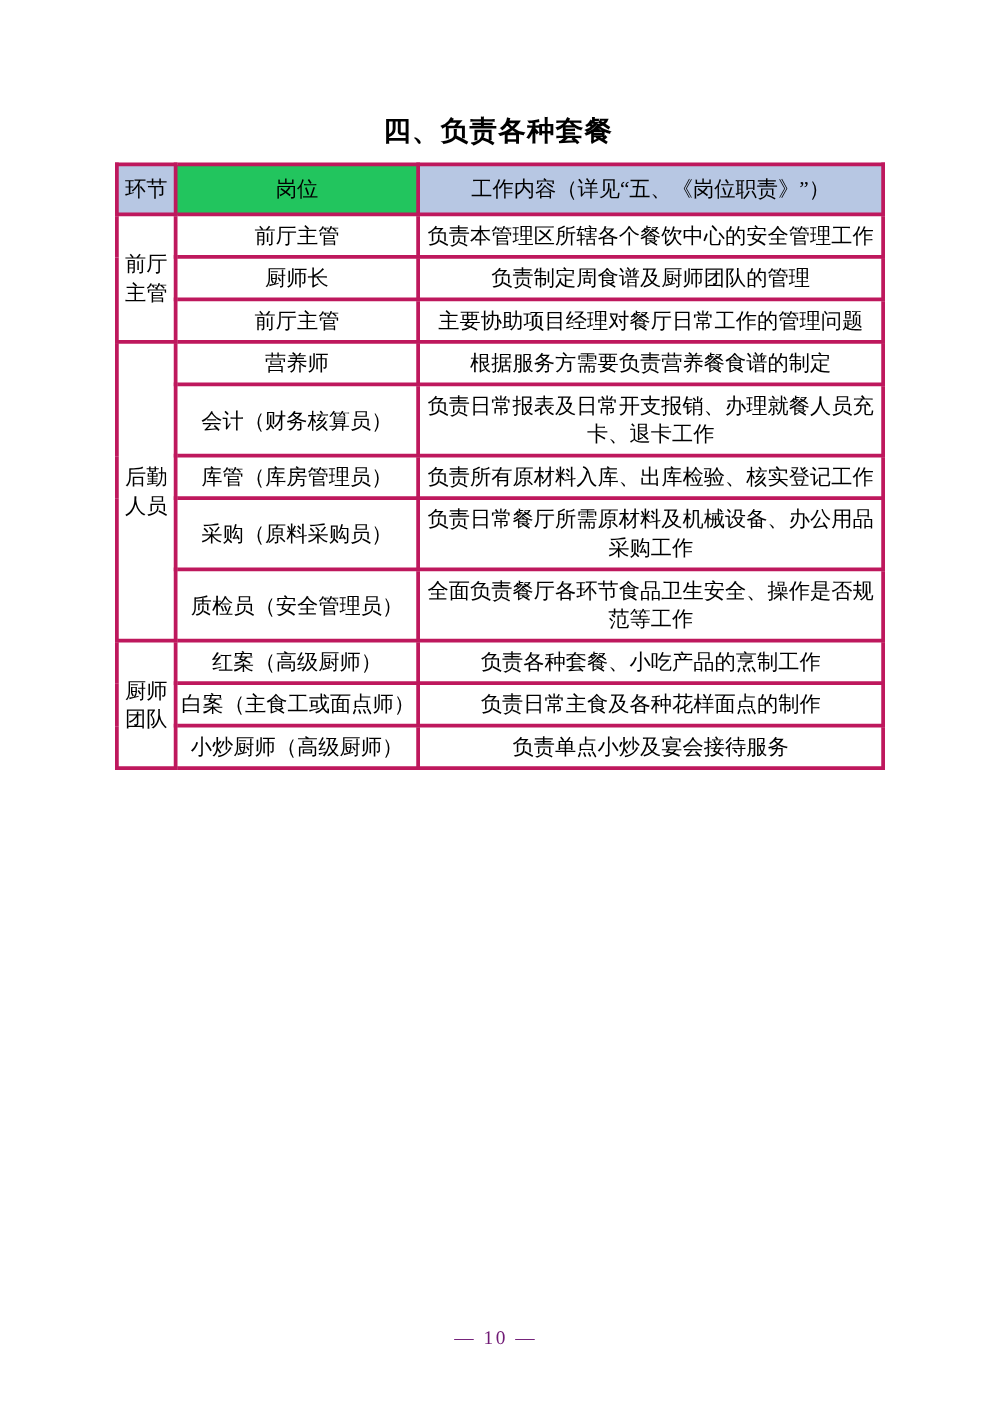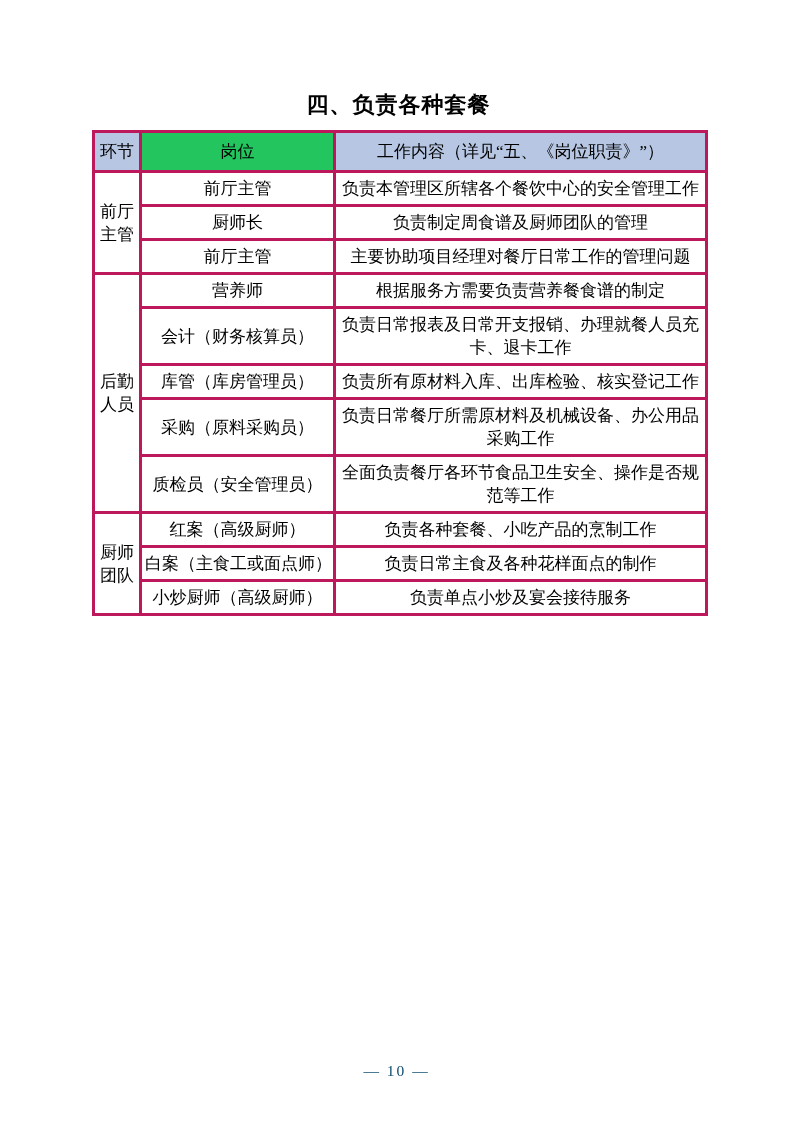--- a/index.html
+++ b/index.html
@@ -53,21 +53,21 @@
   table.staffing td { height: 34px; }
   td.group { line-height: 25px; padding: 2px 1px; }
   td.pos   { white-space: nowrap; }
   .page-footer {
     position: absolute;
     left: 0;
     right: 0;
     bottom: 42px;
     text-align: center;
     font-size: 15.5px;
-    color: #0c4a6e;
+    color: #701a75;
     letter-spacing: 2px;
   }
 </style>
 </head>
 <body>
 
 <div class="page">
 
   <section class="body-text">
   </section>

